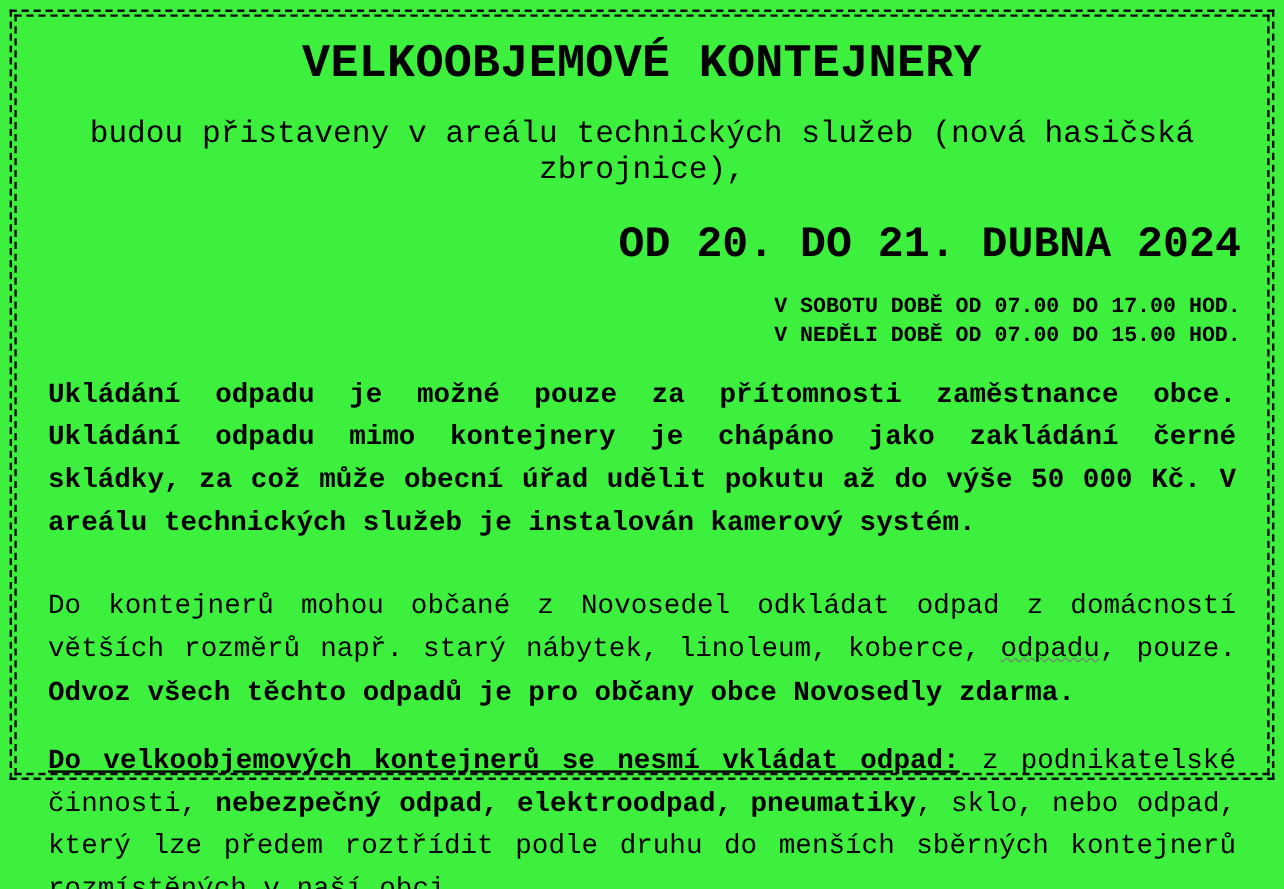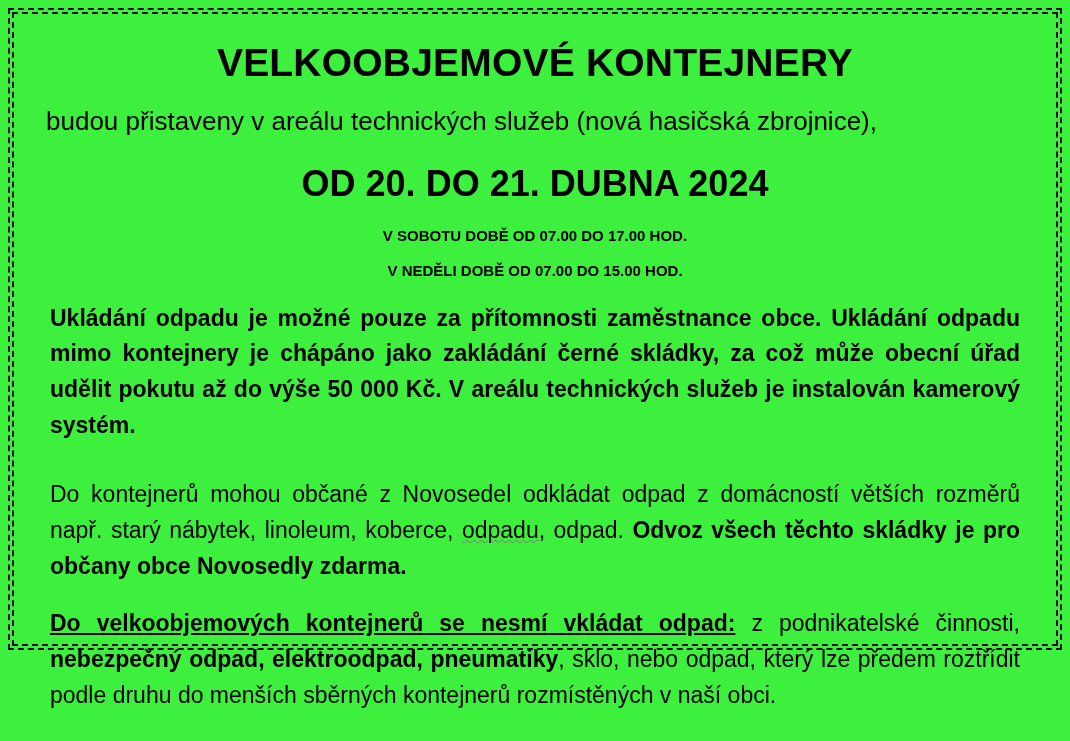--- a/index.html
+++ b/index.html
@@ -13,21 +13,21 @@
     font-family: "Liberation Sans", sans-serif;
     color: #000;
     overflow: hidden;
   }
   .poster {
     position: relative;
     width: 1070px;
     height: 658px;
     background: #3ef03e;
     box-sizing: border-box;
-    padding: 10px;
+    font-family: Liberation Mono, monospace;
   }
   
   .border-outer {
     position: absolute;
     left: 8px;
     top: 8px;
     right: 8px;
     bottom: 8px;
     border: 2px dashed #0f0f0f;
     box-sizing: border-box;
@@ -50,46 +50,47 @@
   }
   .title {
     text-align: center;
     font-size: 39px;
     font-weight: bold;
     letter-spacing: 0.2px;
     margin: 14px 0 0 0;
     line-height: 1.1;
   }
   .subtitle {
+    text-align: center;
     font-size: 26px;
     font-weight: normal;
     margin: 22px 0 0 0;
     line-height: 1.15;
   }
   .subtitle2 {
     text-align: center;
     font-size: 26px;
     font-weight: normal;
     margin: 22px 0 0 0;
     line-height: 1.15;
   }
   .dates {
-    text-align: center;
+    text-align: right;
     font-size: 36px;
     font-weight: bold;
     margin: 26px 0 0 0;
   }
   .hours {
-    text-align: center;
-    font-size: 15px;
+    text-align: right;
+    font-size: 18px;
     font-weight: bold;
     margin: 22px 0 0 0;
   }
   .hours.second {
-    margin-top: 18px;
+    margin-top: 4px;
   }
   .para {
     text-align: justify;
     font-size: 23px;
     line-height: 1.55;
     margin: 22px 4px 0 4px;
   }
   .para.bold {
     font-weight: bold;
   }
@@ -126,21 +127,21 @@
     <p class="subtitle">budou přistaveny v areálu technických služeb (nová hasičská zbrojnice),</p>
 
     <p class="dates">OD 20. DO 21. DUBNA 2024</p>
 
     <p class="hours">V SOBOTU DOBĚ OD 07.00 DO 17.00 HOD.</p>
     <p class="hours second">V NEDĚLI DOBĚ OD 07.00 DO 15.00 HOD.</p>
 
     <p class="para bold">Ukládání odpadu je možné pouze za přítomnosti zaměstnance obce. Ukládání odpadu mimo kontejnery je chápáno jako zakládání černé skládky, za což může obecní úřad udělit pokutu až do výše 50 000 Kč. V areálu technických služeb je instalován kamerový systém.</p>
 
     <p class="para mid">
-      <span>Do kontejnerů mohou občané z Novosedel odkládat odpad z domácností větších rozměrů např. starý nábytek, linoleum, koberce, </span><span class="squiggle">odpadu</span><span>, odpad. </span><span class="b">Odvoz všech těchto skládky je pro občany obce Novosedly zdarma.</span>
+      <span>Do kontejnerů mohou občané z Novosedel odkládat odpad z domácností větších rozměrů např. starý nábytek, linoleum, koberce, </span><span class="squiggle">odpadu</span><span>, pouze. </span><span class="b">Odvoz všech těchto odpadů je pro občany obce Novosedly zdarma.</span>
     </p>
 
     <p class="para last">
       <span class="u-bold">Do velkoobjemových kontejnerů se nesmí vkládat odpad:</span><span> z podnikatelské činnosti, </span><span class="b">nebezpečný odpad, elektroodpad, pneumatiky</span><span>, sklo, nebo odpad, který lze předem roztřídit podle druhu do menších sběrných kontejnerů rozmístěných v naší obci.</span>
     </p>
 
   </div>
 </div>
 
 </body></html>

